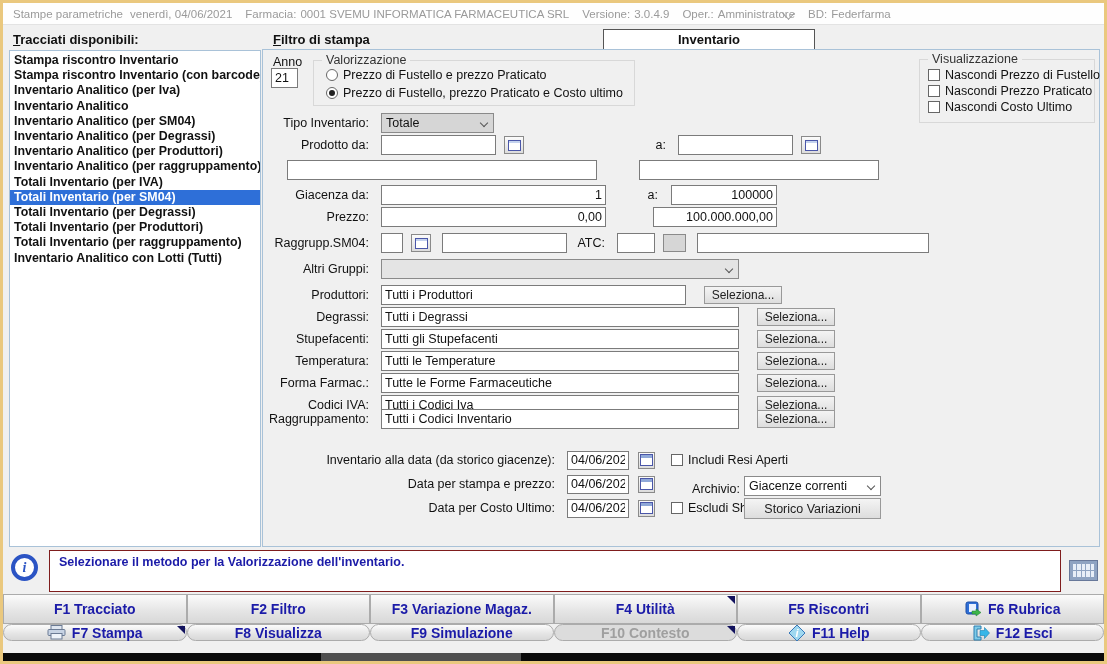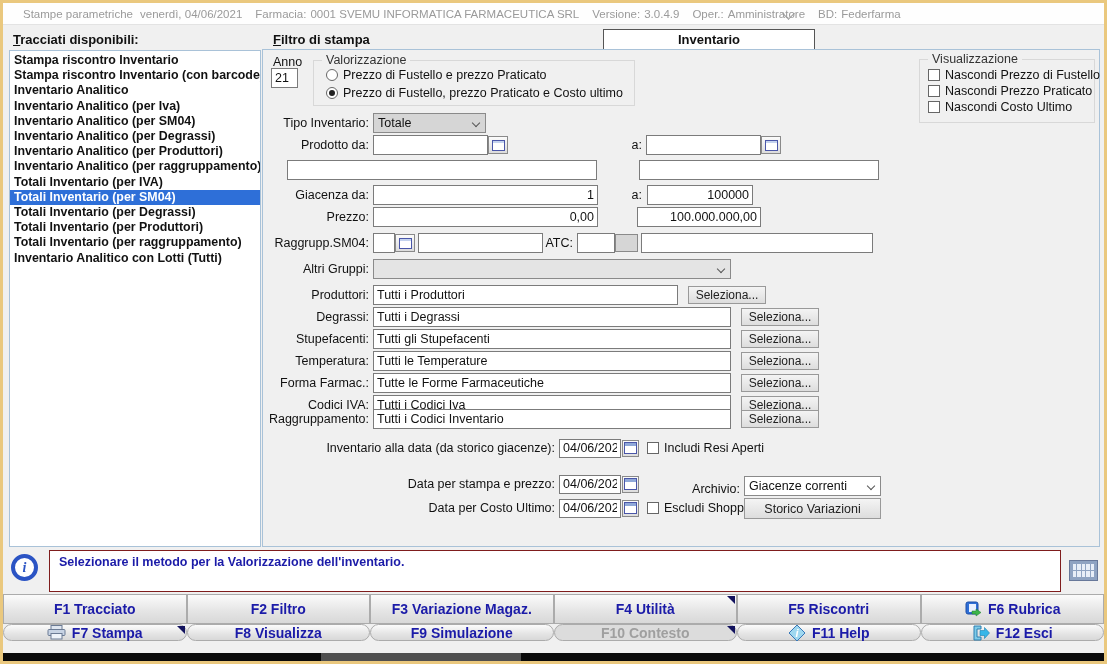--- a/index.html
+++ b/index.html
@@ -1,36 +1,36 @@
 <!DOCTYPE html>
 <html><head>
 <meta charset="utf-8">
 <style>
   html,body{margin:0;padding:0;background:#caa952;}
   *{font-family:"Liberation Sans",sans-serif;}
   .window{position:relative;width:1107px;height:664px;box-sizing:border-box;border:3px solid #EAC87E;background:#F0F0F0;overflow:hidden;}
   
   .titlebar{position:absolute;left:0;top:0;width:1101px;height:21px;background:#FEFEFE;border-bottom:1px solid #E3E3E3;display:flex;align-items:center;font-size:11.5px;color:#9A9A9A;white-space:nowrap;}
-  .titlebar .app{margin-left:20px;width:104px;}
+  .titlebar .app{margin-left:10px;width:104px;}
   .titlebar .seg{margin-left:13px;display:flex;gap:4px;}
   .chev-down{position:absolute;left:781px;top:6px;width:8px;height:8px;border-right:1px solid #999;border-bottom:1px solid #999;transform:rotate(45deg);}
   
   .lefthdr{position:absolute;left:10px;top:29px;font-size:13px;font-weight:bold;color:#111;}
   .lefthdr::first-letter{text-decoration:underline;}
   .listbox{position:absolute;left:6px;top:47px;width:252px;height:497px;box-sizing:border-box;background:#fff;border:1px solid #A9C2D8;padding-top:2px;overflow:hidden;}
   .litem{font-size:12.4px;font-weight:bold;line-height:15.2px;padding-left:4px;color:#111;white-space:nowrap;cursor:default;}
   .litem.selected{background:#2E6FD8;color:#fff;}
   
   .filtrohdr{position:absolute;left:270px;top:29px;font-size:13px;font-weight:bold;color:#111;}
   .filtrohdr::first-letter{text-decoration:underline;}
   .invbox{position:absolute;left:600px;top:26px;width:210px;height:19px;background:#fff;border:1px solid #555;text-align:center;font-size:13px;font-weight:bold;line-height:19px;color:#111;}
   
   .fpanel{position:absolute;left:259px;top:46px;width:838px;height:498px;box-sizing:border-box;border:1px solid #A9C2D8;background:#F0F0F0;}
   .flabel{font-size:12.5px;color:#111;text-align:right;white-space:nowrap;}
-  .frow{position:absolute;left:0;display:flex;align-items:center;height:20px;}
+  .frow{position:absolute;left:0;display:flex;align-items:center;height:20px;gap:8px;}
   .lab106{width:106px;margin-right:4px;flex:none;}
   .lab292{width:292px;margin-right:4px;flex:none;}
   .tinput{height:20px;box-sizing:border-box;border:1px solid #7B7B7B;background:#fff;font-size:12.5px;padding:0 3px;color:#111;}
   .num{text-align:right;}
   .combo{height:20px;box-sizing:border-box;border:1px solid #8A8A8A;display:flex;align-items:center;font-size:12.5px;color:#111;padding:0 4px;position:relative;}
   .combo .chev{position:absolute;right:6px;top:6px;width:5px;height:5px;border-right:1px solid #555;border-bottom:1px solid #555;transform:rotate(45deg);}
   .combo.grey{background:#D6D6D6;}
   .combo.disabled{background:#E4E4E4;}
   .combo.white{background:#fff;}
   .mini{height:18px;box-sizing:border-box;border:1px solid #8A8A8A;background:linear-gradient(#FBFBFB,#DCDCDC);display:flex;align-items:center;justify-content:center;flex:none;padding:0;}
@@ -81,22 +81,22 @@
       <span>BD:</span>
       <span>Federfarma</span>
     </span>
   </div>
   <span class="chev-down"></span>
 
   <div class="lefthdr">Tracciati disponibili:</div>
   <div class="listbox">
     <div class="litem">Stampa riscontro Inventario</div>
     <div class="litem">Stampa riscontro Inventario (con barcode)</div>
+    <div class="litem">Inventario Analitico (per Iva)</div>
     <div class="litem">Inventario Analitico</div>
-    <div class="litem">Inventario Analitico (per Iva)</div>
     <div class="litem">Inventario Analitico (per SM04)</div>
     <div class="litem">Inventario Analitico (per Degrassi)</div>
     <div class="litem">Inventario Analitico (per Produttori)</div>
     <div class="litem">Inventario Analitico (per raggruppamento)</div>
     <div class="litem">Totali Inventario (per IVA)</div>
     <div class="litem selected">Totali Inventario (per SM04)</div>
     <div class="litem">Totali Inventario (per Degrassi)</div>
     <div class="litem">Totali Inventario (per Produttori)</div>
     <div class="litem">Totali Inventario (per raggruppamento)</div>
     <div class="litem">Inventario Analitico con Lotti (Tutti)</div>
@@ -225,21 +225,21 @@
       <span class="flabel lab106">Codici IVA:</span>
       <input class="tinput" style="width: 358px;" value="Tutti i Codici Iva">
       <button class="selbtn">Seleziona...</button>
     </div>
     <div class="frow" style="top:359px;">
       <span class="flabel lab106">Raggruppamento:</span>
       <input class="tinput" style="width: 358px;" value="Tutti i Codici Inventario">
       <button class="selbtn">Seleziona...</button>
     </div>
 
-    <div class="frow" style="top:388px;">
+    <div class="frow" style="top:400px;">
       <span class="flabel lab292">Inventario alla data (da storico  giacenze):</span>
       <input class="tinput" style="width: 62px; height: 19px;" value="04/06/2021">
       <button class="mini" style="width:17px;height:17px;margin-left:1px;">
           <span class="cal-glyph"></span>
         </button>
       <span class="opt" style="position:static;margin-left:8px;">
         <span class="check"></span>
         <span>Includi Resi Aperti</span>
       </span>
     </div>

